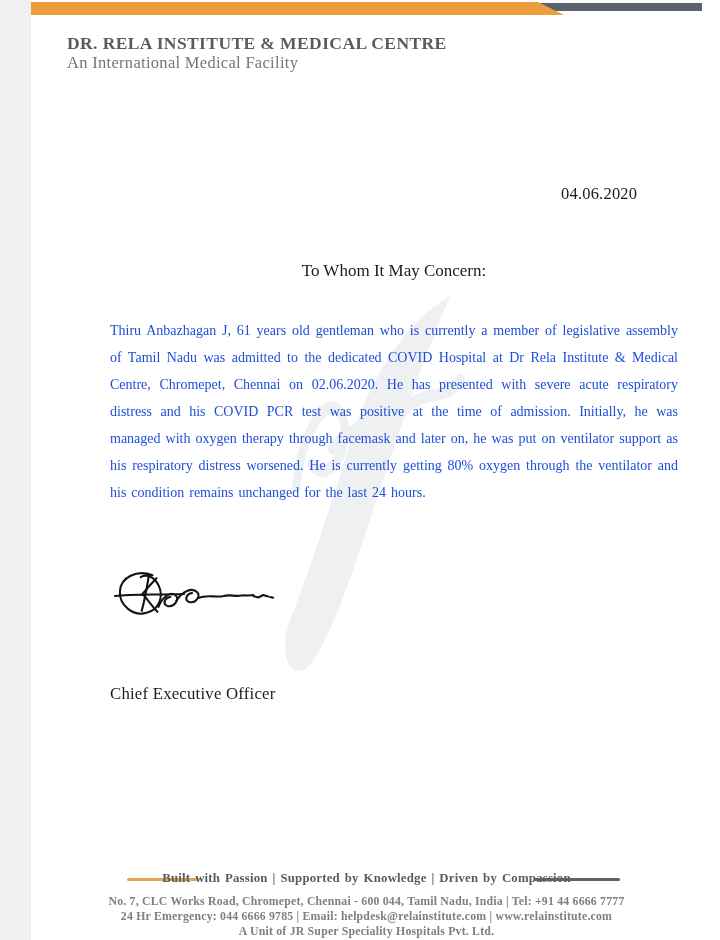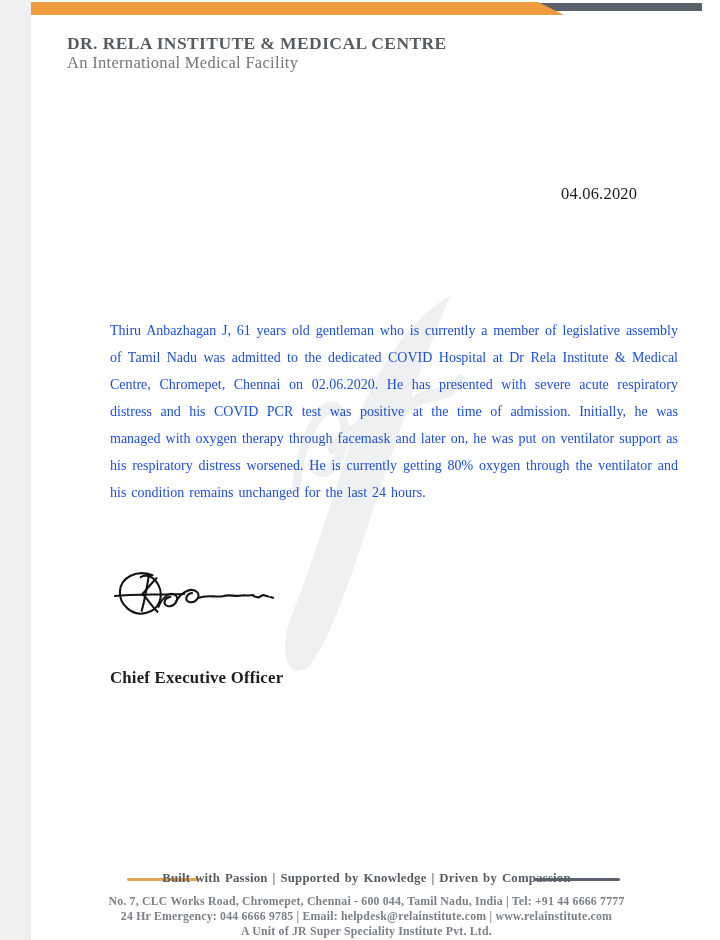--- a/index.html
+++ b/index.html
@@ -66,22 +66,22 @@
     font-size:14px;line-height:27px;color:#1d4ed8;
     text-align:justify;text-align-last:left;
     word-spacing:1.5px;
   }
   .signature{position:absolute;left:3px;top:565px;width:168px;height:64px;}
   .signatory-name{
     position:absolute;left:0;top:656px;
     font-size:16.8px;color:#1c1c1e;letter-spacing:0.2px;
   }
   .signatory-title{
-    position:absolute;left:0;top:668px;
-    font-size:16.8px;color:#1c1c1e;letter-spacing:0.2px;font-weight:bold;
+    position:absolute;left:0;top:684px;
+    font-size:16.8px;color:#1c1c1e;letter-spacing:0.2px;
   }
   
   .slogan{
     position:absolute;left:0;top:871px;width:671px;
     text-align:center;font-size:12.8px;font-weight:700;color:#565c64;
     letter-spacing:0.2px;word-spacing:1.5px;
   }
   .slogan-line-left{
     position:absolute;left:96px;top:878px;width:72px;height:3px;
     background:#e2a44c;border-radius:2px;
@@ -111,20 +111,21 @@
     <div class="org-tagline">An International Medical Facility</div>
 
 
     <svg class="watermark" viewBox="0 0 40 52" preserveAspectRatio="none">
       <path d="M33,1 C26,12 21,23 16,33 C13,39 10,45 6,49 C2,52 -1,48 2,43 C6,36 10,28 14,19 C18,11 25,4 33,1 Z" fill="#eff0f2"></path>
       <path d="M3,26 C4,18 10,13 12,17 C14,21 9,26 6,23 M10,21 C16,16 20,19 24,16 C28,13 32,15 35,12" fill="none" stroke="#eff0f2" stroke-width="1.6" stroke-linecap="round"></path>
     </svg>
 
     <div class="content">
       <div class="date">04.06.2020</div>
+      <div class="salutation">To Whom It May Concern:</div>
       <div class="body-text">Thiru Anbazhagan J, 61 years old gentleman who is currently a member of legislative assembly of Tamil Nadu was admitted to the dedicated COVID Hospital at Dr Rela Institute &amp; Medical Centre, Chromepet, Chennai on 02.06.2020. He has presented with severe acute respiratory distress and his COVID PCR test was positive at the time of admission. Initially, he was managed with oxygen therapy through facemask and later on, he was put on ventilator support as his respiratory distress worsened. He is currently getting 80% oxygen through the ventilator and his condition remains unchanged for the last 24 hours.</div>
 
       <svg class="signature" viewBox="0 0 170 64">
         <g fill="none" stroke="#141414" stroke-width="2.1" stroke-linecap="round" stroke-linejoin="round">
           <path d="M40,10 C24,4 8,12 7,26 C6,40 20,52 34,48 C46,45 52,32 46,20 C42,12 34,8 28,12"></path>
           <path d="M2,31 C20,29 40,30 72,29"></path>
           <path d="M36,12 C34,24 32,36 29,46"></path>
           <path d="M29,30 C34,24 39,18 44,13"></path>
           <path d="M31,30 C36,36 40,42 45,47"></path>
           <path d="M46,42 C50,32 58,26 63,30 C68,34 62,43 55,41 C50,39 52,33 58,32"></path>
@@ -137,16 +138,16 @@
 
       <div class="signatory-title">Chief Executive Officer</div>
     </div>
 
     <div class="slogan-line-left"></div>
     <div class="slogan">Built with Passion | Supported by Knowledge | Driven by Compassion</div>
     <div class="slogan-line-right"></div>
 
     <div class="addr addr1">No. 7, CLC Works Road, Chromepet, Chennai - 600 044, Tamil Nadu, India  |  Tel: +91 44 6666 7777</div>
     <div class="addr addr2">24 Hr Emergency: 044 6666 9785  |  Email: helpdesk@relainstitute.com  |  www.relainstitute.com</div>
-    <div class="addr addr3">A Unit of JR Super Speciality Institute Pvt. Ltd.</div>
+    <div class="addr addr3">A Unit of JR Super Speciality Hospitals Pvt. Ltd.</div>
 
   </div>
 </div>
 
 </body></html>

